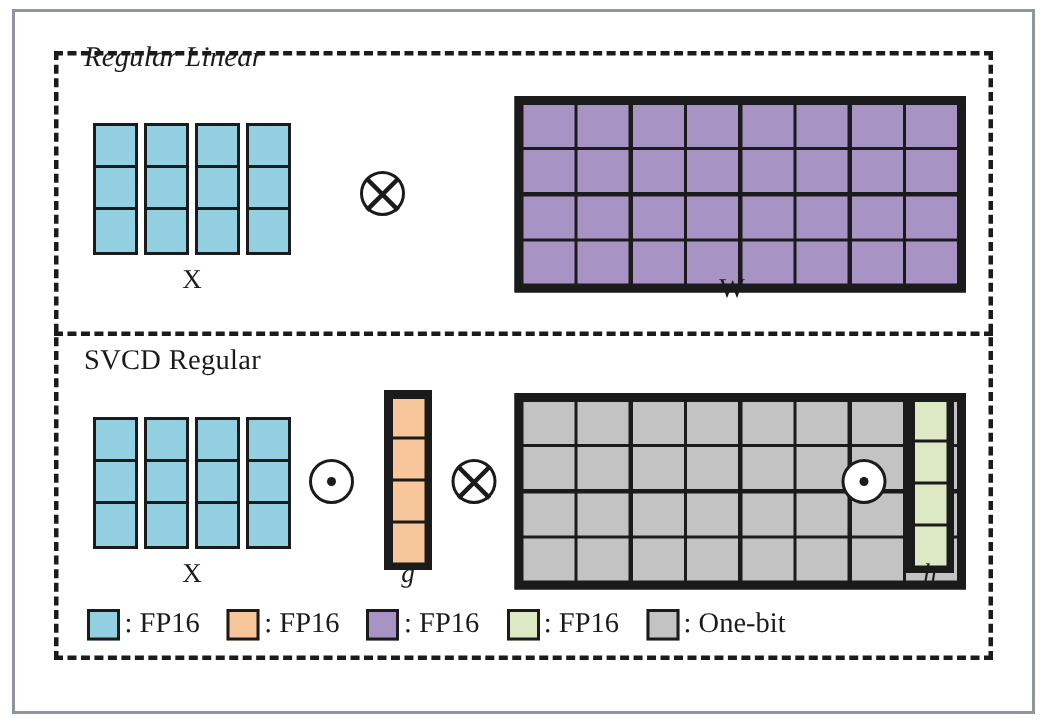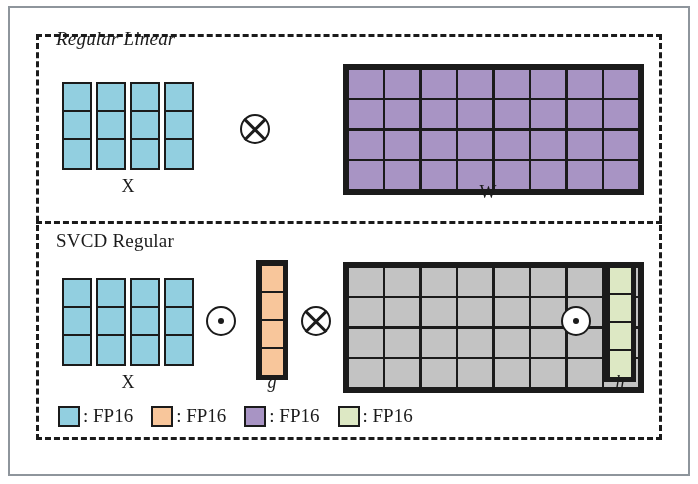--- a/index.html
+++ b/index.html
@@ -364,15 +364,19 @@
         <span class="legend-text">: FP16</span>
       </div>
       <div class="legend-item">
         <span class="legend-swatch" style="background: rgb(168, 148, 196);"></span>
         <span class="legend-text">: FP16</span>
       </div>
       <div class="legend-item">
         <span class="legend-swatch" style="background: rgb(221, 232, 196);"></span>
         <span class="legend-text">: FP16</span>
       </div>
+      <div class="legend-item">
+        <span class="legend-swatch" style="background: rgb(195, 195, 195);"></span>
+        <span class="legend-text">: One-bit</span>
+      </div>
     </div>
 
 </div>
 
 </body></html>

